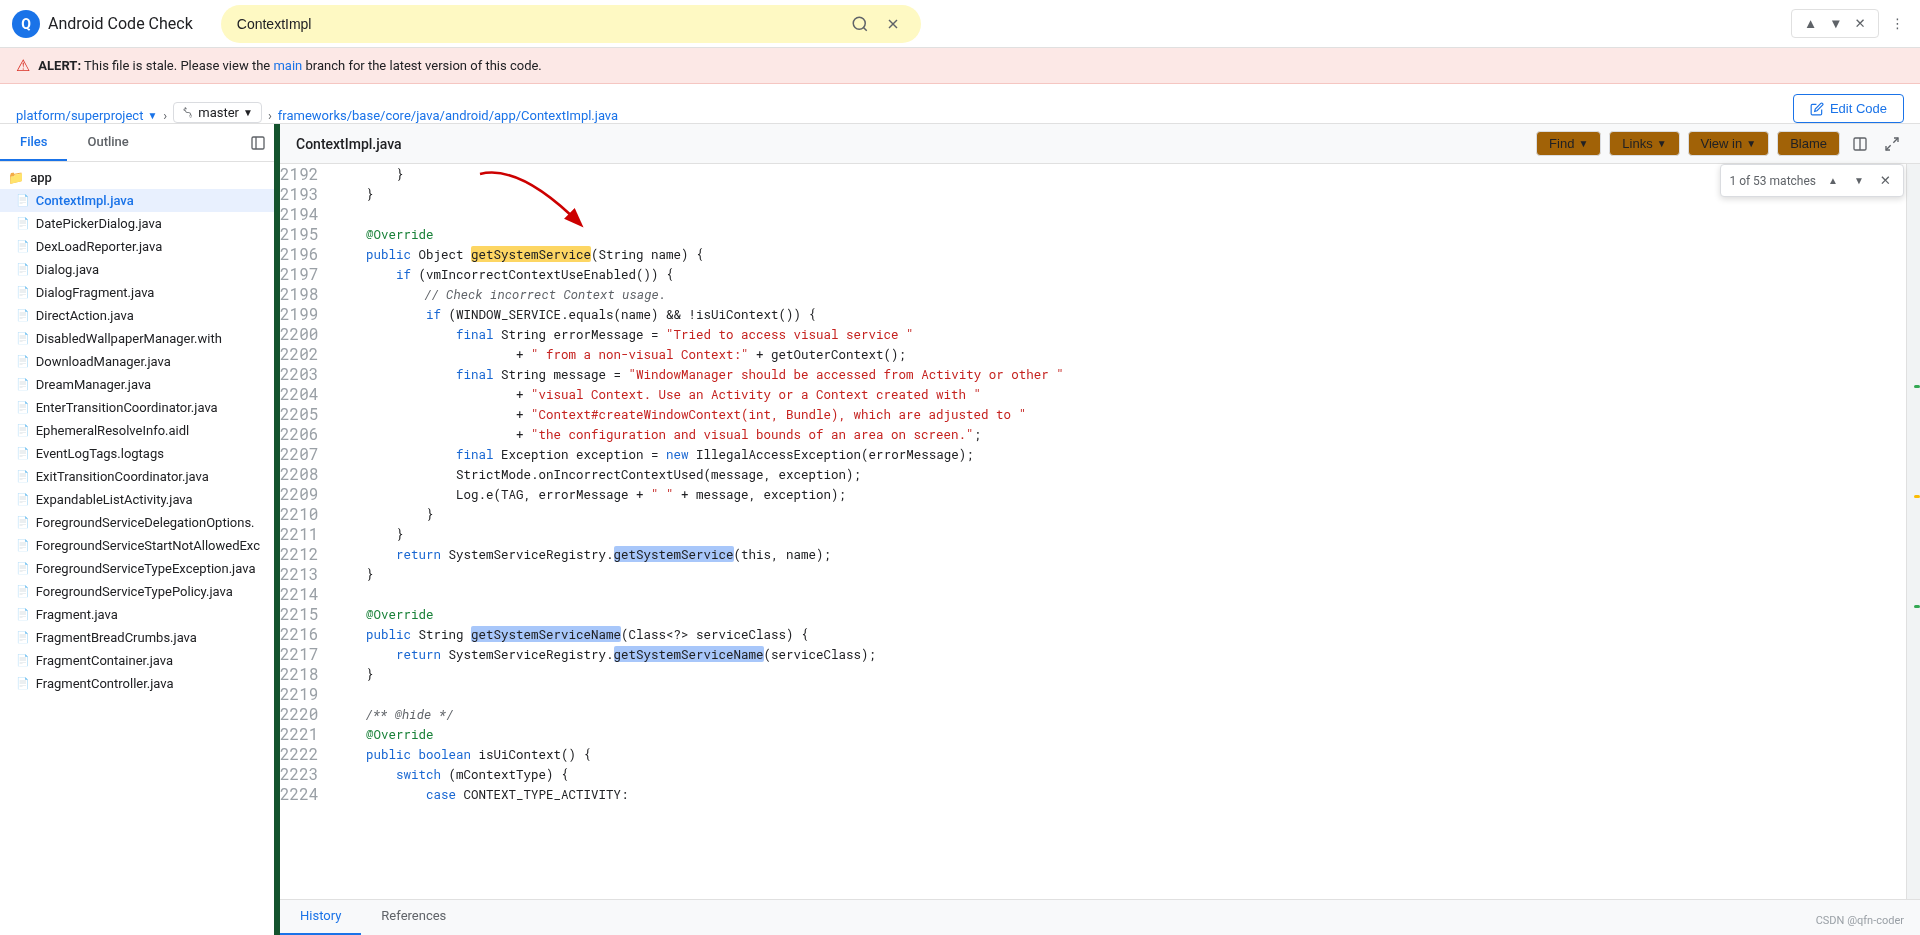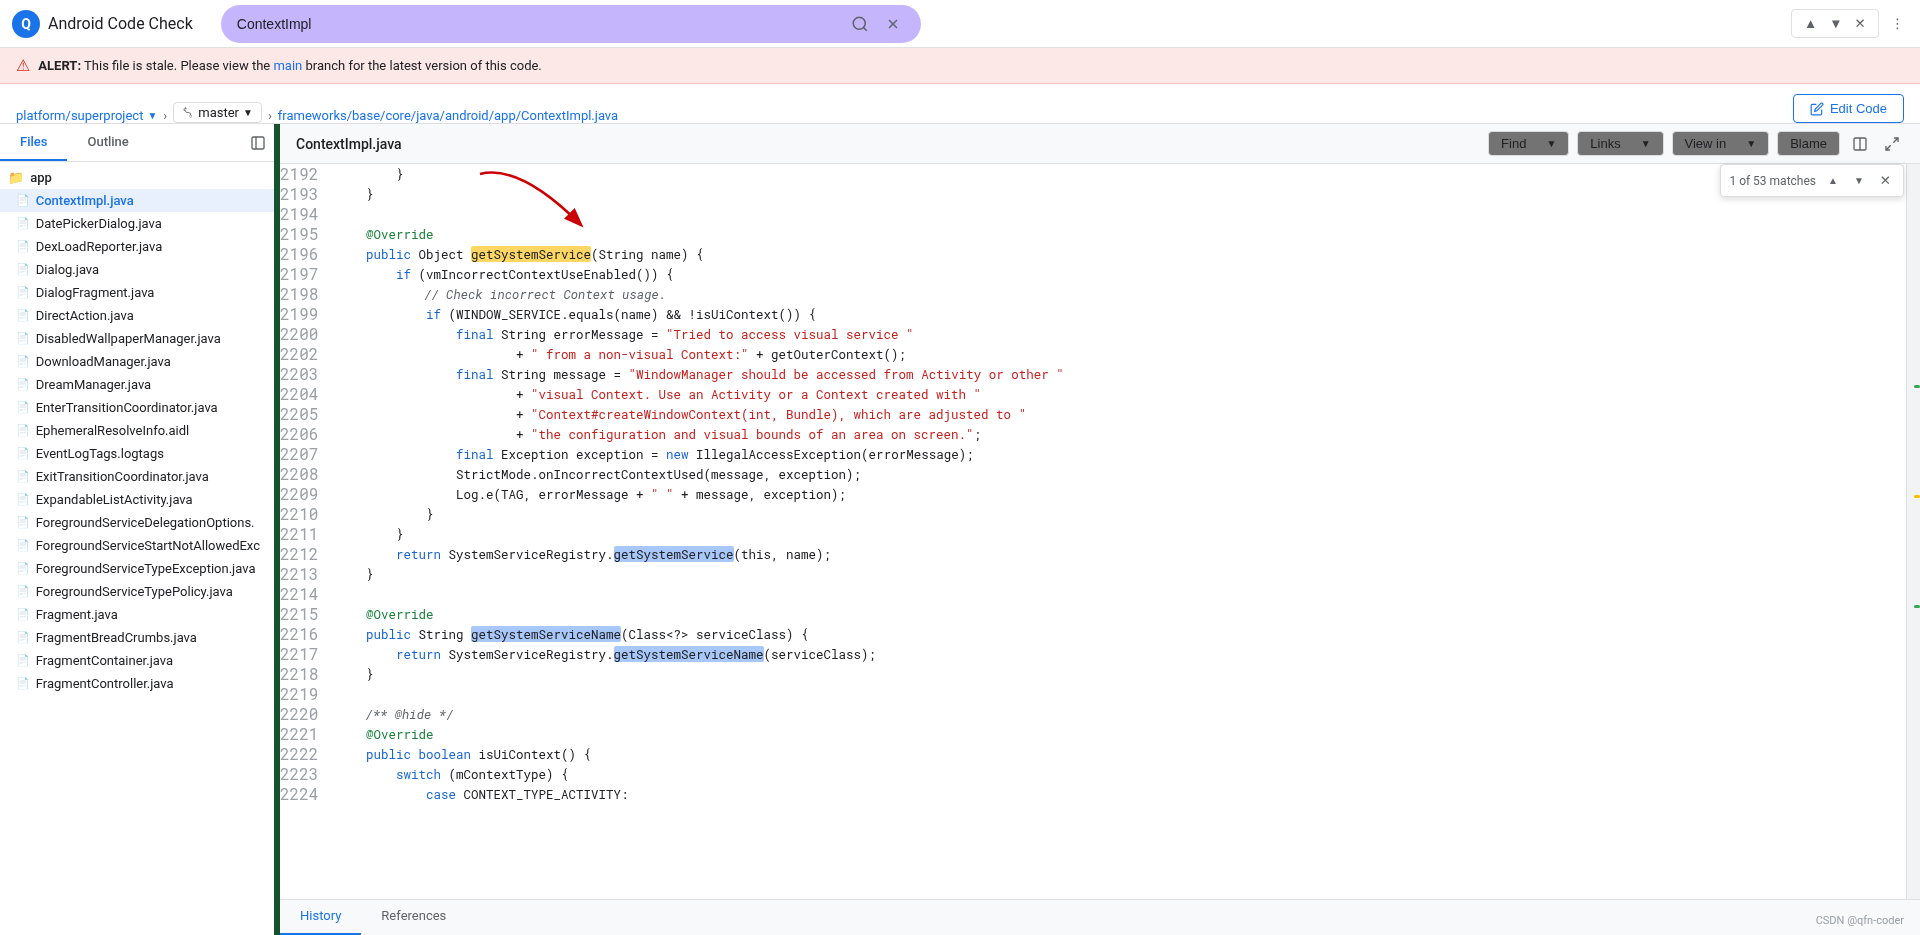--- a/index.html
+++ b/index.html
@@ -7,21 +7,21 @@
 
     
     #top-bar {
       display: flex; align-items: center; height: 48px; background: #fff;
       border-bottom: 1px solid #e0e0e0; padding: 0 12px; gap: 12px;
     }
     #logo-area { display: flex; align-items: center; gap: 8px; flex-shrink: 0; }
     #logo-icon { width: 28px; height: 28px; background: #1a73e8; border-radius: 50%; display: flex; align-items: center; justify-content: center; color: #fff; font-weight: bold; font-size: 14px; }
     #app-title { font-size: 16px; font-weight: 400; color: #202124; white-space: nowrap; }
     #search-bar {
-      display: flex; background: #c4b5fd; border-radius: 24px;
+      display: flex; background: #fef9c3; border-radius: 24px;
       padding: 6px 16px; flex: 1; max-width: 700px; margin-left: 16px;
     }
     #search-input { border: none; background: transparent; outline: none; font-size: 14px; flex: 1; color: #202124; }
     #search-actions { display: flex; align-items: center; gap: 8px; }
     .icon-btn { background: none; border: none; cursor: pointer; display: flex; align-items: center; justify-content: center; padding: 4px; border-radius: 50%; color: #5f6368; }
     #right-actions { margin-left: auto; display: flex; align-items: center; gap: 8px; }
     #nav-match-box { display: flex; align-items: center; gap: 4px; background: #fff; border: 1px solid #e0e0e0; border-radius: 4px; padding: 2px 8px; }
 
     
     #alert-bar {
@@ -73,22 +73,22 @@
 
     
     #code-area { flex: 1; display: flex; flex-direction: column; overflow: hidden; position: relative; }
     #code-header {
       display: flex; align-items: center; padding: 0 16px; height: 40px;
       background: #f8f9fa; border-bottom: 1px solid #e0e0e0; gap: 8px;
     }
     #file-name-header { font-size: 14px; font-weight: 500; color: #202124; flex: 1; }
     .code-action-btn {
       padding: 4px 12px; border: 1px solid #dadce0; border-radius: 4px;
-      cursor: pointer; background: #737373; font-size: 13px; color: #202124;
-      display: flex; align-items: center; gap: 20px;
+      cursor: pointer; background: #a16207; font-size: 13px; color: #202124;
+      display: flex; align-items: center; gap: 4px;
     }
 
     
     #find-bar {
       position: absolute; top: 40px; right: 16px; z-index: 100;
       background: #fff; border: 1px solid #dadce0; border-radius: 4px;
       display: flex; align-items: center; gap: 8px; padding: 4px 8px;
       box-shadow: 0 2px 6px rgba(0,0,0,0.15);
     }
     #match-count { font-size: 12px; color: #5f6368; white-space: nowrap; }
@@ -238,21 +238,21 @@
       <div class="tree-item">
           <span class="file-icon">📄</span>
           <span>DialogFragment.java</span>
         </div>
       <div class="tree-item">
           <span class="file-icon">📄</span>
           <span>DirectAction.java</span>
         </div>
       <div class="tree-item">
           <span class="file-icon">📄</span>
-          <span>DisabledWallpaperManager.java</span>
+          <span>DisabledWallpaperManager.with</span>
         </div>
       <div class="tree-item">
           <span class="file-icon">📄</span>
           <span>DownloadManager.java</span>
         </div>
       <div class="tree-item">
           <span class="file-icon">📄</span>
           <span>DreamManager.java</span>
         </div>
       <div class="tree-item">

